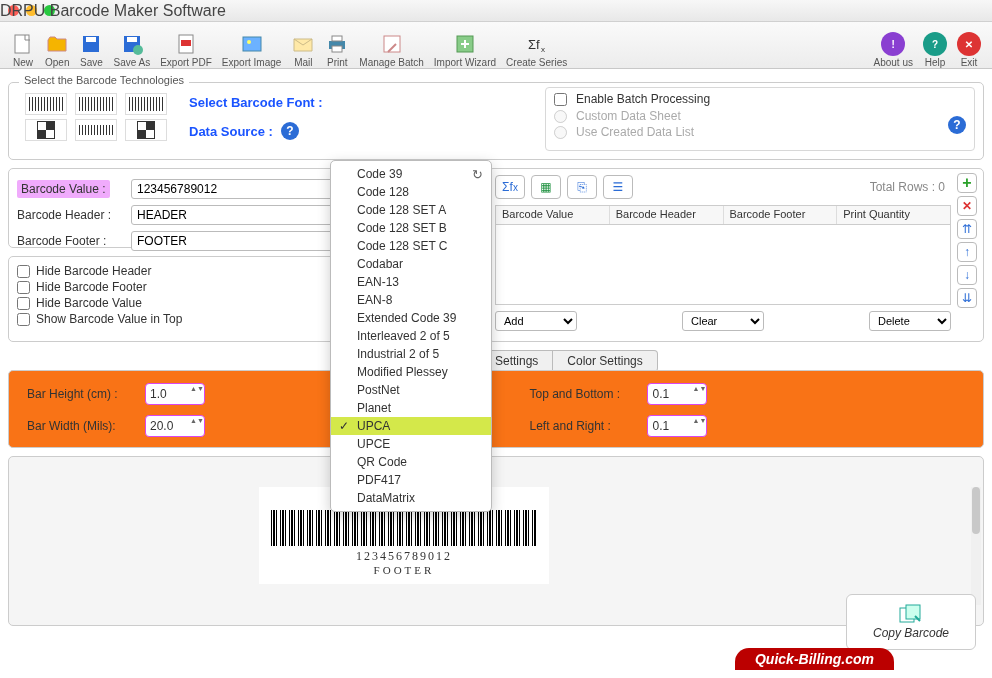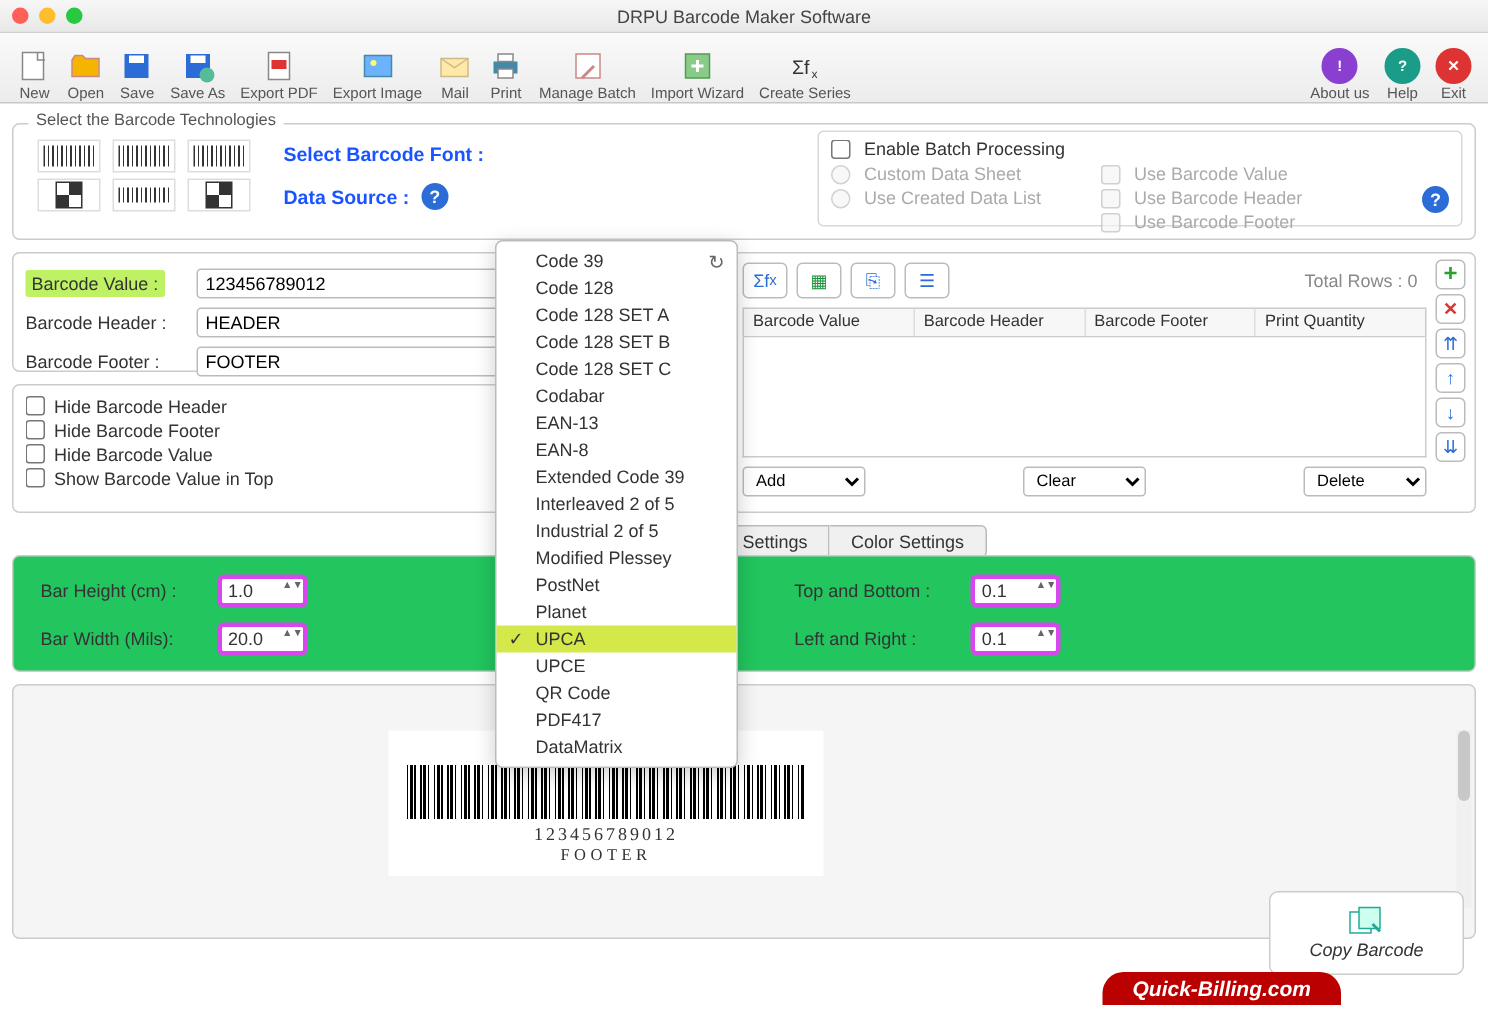--- a/index.html
+++ b/index.html
@@ -2,21 +2,21 @@
 <html><head>
 <meta charset="utf-8">
 <style>
 * { box-sizing: border-box; margin: 0; padding: 0; font-family: -apple-system, "Helvetica Neue", Arial, sans-serif; }
 body { background: #fff; width: 992px; height: 678px; overflow: hidden; position: relative; font-size: 12px; color: #333; }
 
 .titlebar { height: 22px; background: linear-gradient(#f7f7f7,#e8e8e8); border-bottom: 1px solid #d0d0d0; display: flex; align-items: center; padding: 0 8px; position: relative; }
 .traffic { display: flex; gap: 7px; }
 .traffic span { width: 11px; height: 11px; border-radius: 50%; display: inline-block; }
 .t-red { background: #ff5f57; } .t-yel { background: #ffbd2e; } .t-grn { background: #28c840; }
-.title { position: absolute; left: 0; right: 0; text-align: center; font-size: 12px; color: #444; }
+.title { position: absolute; left: 0; right: 0; font-size: 16px; color: #444; }
 
 .toolbar { height: 47px; background: linear-gradient(#fafafa,#ececec); border-bottom: 1px solid #c8c8c8; display: flex; align-items: center; padding: 0 6px; }
 .tool { display: flex; flex-direction: column; align-items: center; justify-content: flex-end; height: 46px; padding: 0 5px; font-size: 10px; color: #555; cursor: pointer; }
 .tool svg, .tool .ico { width: 24px; height: 24px; margin-bottom: 1px; }
 .tool-spacer { flex: 1; }
 
 .content { position: absolute; top: 70px; left: 8px; right: 8px; bottom: 8px; background: #fff; }
 
 .groupbox { border: 1px solid #ccc; border-radius: 5px; position: relative; padding: 10px 8px 8px 8px; }
 .grouplabel { position: absolute; top: -9px; left: 10px; background: #fff; padding: 0 5px; font-size: 11px; color: #555; }
@@ -29,25 +29,25 @@
 .sellink { color: #1a54ff; font-weight: bold; font-size: 13px; }
 .hb { width: 18px; height: 18px; border-radius: 50%; background: #2b6cd6; color: #fff; display: inline-flex; align-items:center; justify-content:center; font-size: 12px; font-weight: bold; }
 
 .batchbox { position:absolute; right:8px; top:4px; width:430px; height:64px; border:1px solid #d8d8d8; border-radius:4px; padding:4px 8px; color:#aaa; }
 .batchbox .row { display:flex; align-items:center; gap:6px; margin-bottom:2px; }
 .batchbox input[type=radio], .batchbox input[type=checkbox] { margin-right:3px; }
 
 .valgroup { position:absolute; top:98px; left:0; width:470px; height:80px; }
 .valgroup .r { display:flex; align-items:center; gap:6px; margin-bottom:6px; }
 .lbl { width:108px; text-align:left; font-size:12px; }
-.hl { background:#bef264; padding:2px 4px; border-radius:2px; }
+.hl { background:#f0abfc; padding:2px 4px; border-radius:2px; }
 .txt { flex:1; height:20px; border:1px solid #bbb; border-radius:3px; padding:0 5px; font-size:12px; background:#fff; }
 
 .chkgroup { position:absolute; top:186px; left:0; width:470px; height:86px; padding-top:6px; }
-.chkgroup .c { display:flex; align-items:flex-start; gap:6px; font-size:12px; margin:1px 0 2px 0; }
+.chkgroup .c { display:flex; align-items:center; gap:6px; font-size:12px; margin:1px 0 2px 0; }
 .aligncol { position:absolute; right:10px; top:10px; display:flex; flex-direction:column; gap:16px; }
 
 .tablebox { position:absolute; top:98px; left:480px; right:0; height:174px; border:1px solid #ccc; border-radius:5px; padding:6px; }
 .tbar { display:flex; align-items:center; gap:6px; margin-bottom:6px; }
 .tbtn { width:30px; height:24px; border:1px solid #bbb; border-radius:4px; background:#fff; display:flex;align-items:center;justify-content:center;color:#2b6cd6; }
 .tot { margin-left:auto; color:#888; font-size:12px; }
 .gridhead { display:flex; border:1px solid #ccc; background:#f7f7f7; height:20px; font-size:11px; }
 .gridhead > div { flex:1; padding:2px 6px; border-right:1px solid #ddd; }
 .gridbody { height:80px; border:1px solid #ccc; border-top:none; background:#fff; }
 .sidecol { position:absolute; right:6px; top:4px; display:flex; flex-direction:column; gap:3px; }
@@ -55,24 +55,24 @@
 .addsq { color:#2aa12a; font-weight:bold; font-size:16px; }
 .delsq { color:#d33; font-weight:bold; }
 .arrsq { color:#2b6cd6; }
 .combo { height:20px; border:1px solid #bbb; border-radius:3px; font-size:11px; padding:0 4px; background:#fff; }
 .bottomrow { display:flex; gap:8px; margin-top:6px;justify-content:space-between; }
 
 .tabsrow { position:absolute; top:280px; left:0; right:0; display:flex; justify-content:center; gap:0; }
 .tab { border:1px solid #bbb; background:#f0f0f0; padding:3px 14px; font-size:12px; border-radius:4px; }
 .tab.active { background:#fff; }
 
-.settings { position:absolute; top:300px; left:0; right:0; height:78px; background:#22c55e; border:1px solid #ccc; border-radius:5px; padding:12px 18px; display:flex; gap:60px; }
+.settings { position:absolute; top:300px; left:0; right:0; height:78px; background:#f97316; border:1px solid #ccc; border-radius:5px; padding:12px 18px; display:flex; gap:60px; }
 .setcol { display:flex; flex-direction:column; gap:10px; }
 .setrow { display:flex; align-items:center; gap:8px; font-size:12px; }
-.spin { width:60px; height:22px; border:3px solid #d946ef; border-radius:4px; display:flex; align-items:center; padding:0 4px; background:#fff; position:relative; }
+.spin { width:60px; height:22px; border:1px solid #d946ef; border-radius:4px; display:flex; align-items:center; padding:0 4px; background:#fff; position:relative; }
 .spin .ud { position:absolute; right:2px; top:1px; bottom:1px; width:12px; display:flex; flex-direction:column; font-size:7px; line-height:1; color:#666; }
 
 .preview { position:absolute; top:386px; left:0; right:0; height:170px; border:1px solid #ccc; border-radius:5px; background:#f5f5f5; padding:10px; }
 .bc { position:absolute; left:250px; top:30px; width:290px; background:#fff; padding:8px 12px; text-align:center; }
 .bc .h { font-family: serif; letter-spacing: 3px; font-size:11px; }
 .bc .num { font-family: serif; letter-spacing: 2px; font-size:12px; }
 .bc .bars { height:36px; background: repeating-linear-gradient(90deg,#000 0 1px,#fff 1px 2px,#000 2px 4px,#fff 4px 5px,#000 5px 6px,#fff 6px 9px); margin:3px 0; }
 .scrollthumb { position:absolute; right:2px; top:30px; bottom:20px; width:10px; background:#f0f0f0; }
 .scrollthumb::after{content:'';position:absolute;left:1px;right:1px;top:0;height:40%;background:#c8c8c8;border-radius:5px;}
 
@@ -241,34 +241,20 @@
         </div>
       <div style="display:flex;gap:40px;margin-top:3px">
         <div>
           <div class="row">
               <input type="radio" disabled="" style="">
               <span>Custom Data Sheet</span>
             </div>
           <div class="row">
               <input type="radio" disabled="" style="">
               <span>Use Created Data List</span>
-            </div>
-        </div>
-        <div>
-          <div class="row">
-              <input type="checkbox" disabled="" style="">
-              <span>Use Barcode Value</span>
-            </div>
-          <div class="row">
-              <input type="checkbox" disabled="" style="">
-              <span>Use Barcode Header</span>
-            </div>
-          <div class="row">
-              <input type="checkbox" disabled="" style="">
-              <span>Use Barcode Footer</span>
             </div>
         </div>
         <span class="hb" style="margin-left:auto;align-self:center">?</span>
       </div>
     </div>
   </div>
 
   <div class="groupbox valgroup">
     <div class="r">
         <span class="lbl"><span class="hl">Barcode Value :</span></span>

